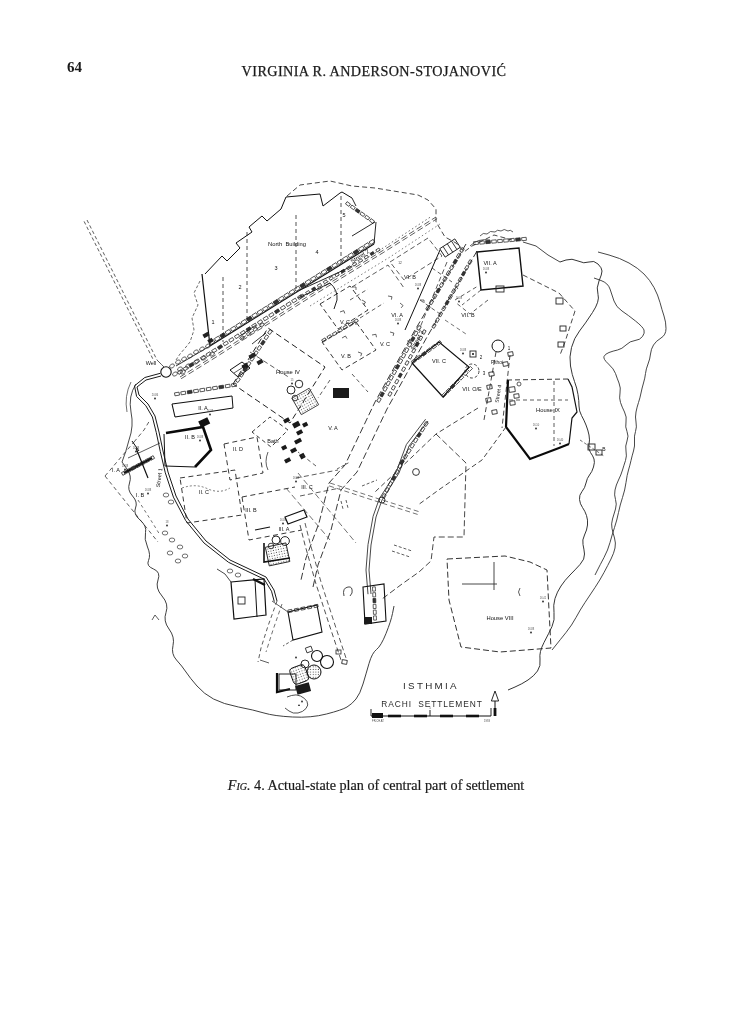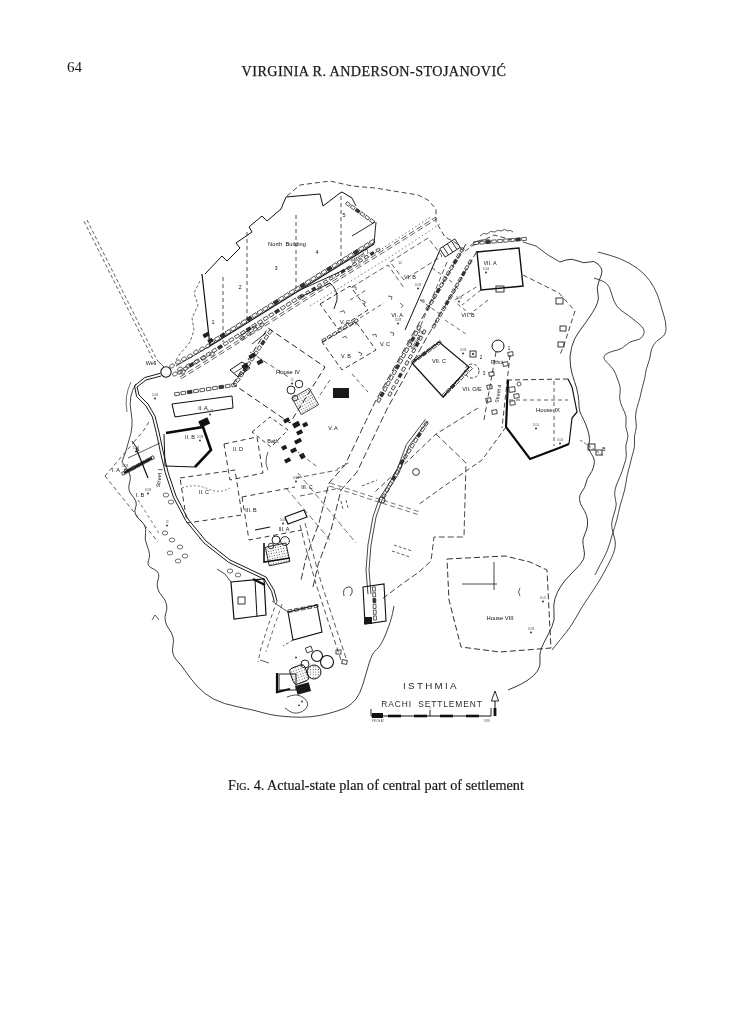--- a/index.html
+++ b/index.html
@@ -1,19 +1,19 @@
 <!DOCTYPE html>
 <html><head><meta charset="utf-8">
 <style>
 html,body{margin:0;padding:0;background:#fff;}
 .pg{position:relative;width:732px;height:1024px;background:#fff;overflow:hidden;font-family:"Liberation Serif",serif;}
-.num{position:absolute;left:67px;top:59px;font-size:15px;font-weight:400;color:#1a1a1a;}
+.num{position:absolute;left:67px;top:59px;font-size:15px;font-weight:700;color:#1a1a1a;}
 .ttl{position:absolute;left:0;right:0;top:62.5px;text-align:center;font-size:14.2px;color:#1a1a1a;letter-spacing:0.4px;transform:translateX(8px);-webkit-text-stroke:0.25px #1a1a1a;}
 .cap{position:absolute;left:0;right:0;top:777px;text-align:center;font-size:14.2px;color:#1a1a1a;transform:translateX(10px);-webkit-text-stroke:0.2px #1a1a1a;}
-.sc{font-variant:small-caps;}
+.sc{font-variant:small-caps;font-style:italic;}
 svg{position:absolute;left:0;top:0;}
 </style></head>
 <body>
 <div class="pg">
 <svg width="732" height="1024" viewBox="0 0 732 1024">
       <defs>
         <pattern id="ht" width="3" height="3" patternUnits="userSpaceOnUse">
           <path d="M0,3 L3,0" stroke="#555" stroke-width="0.55"></path>
         </pattern>
         <pattern id="ht2" width="2.6" height="2.6" patternUnits="userSpaceOnUse">

